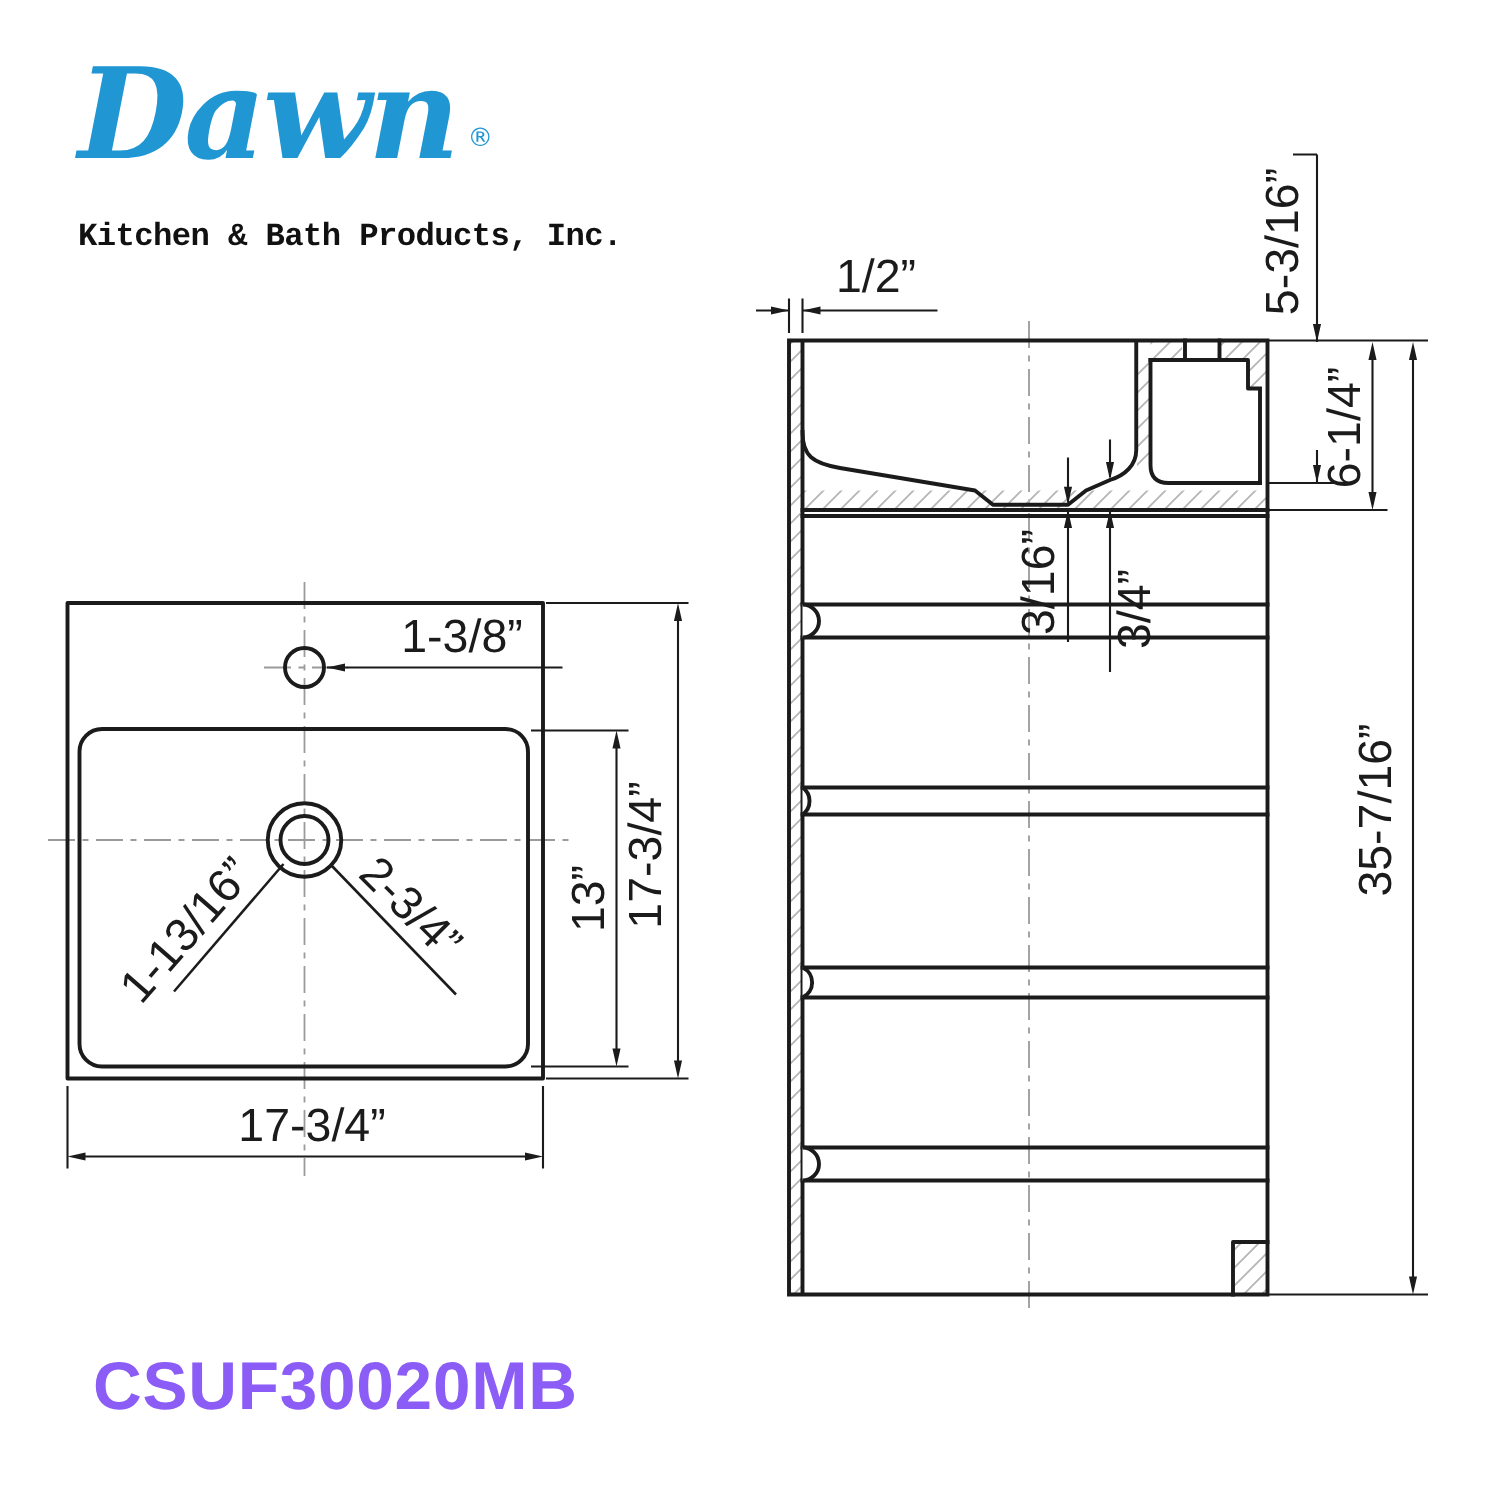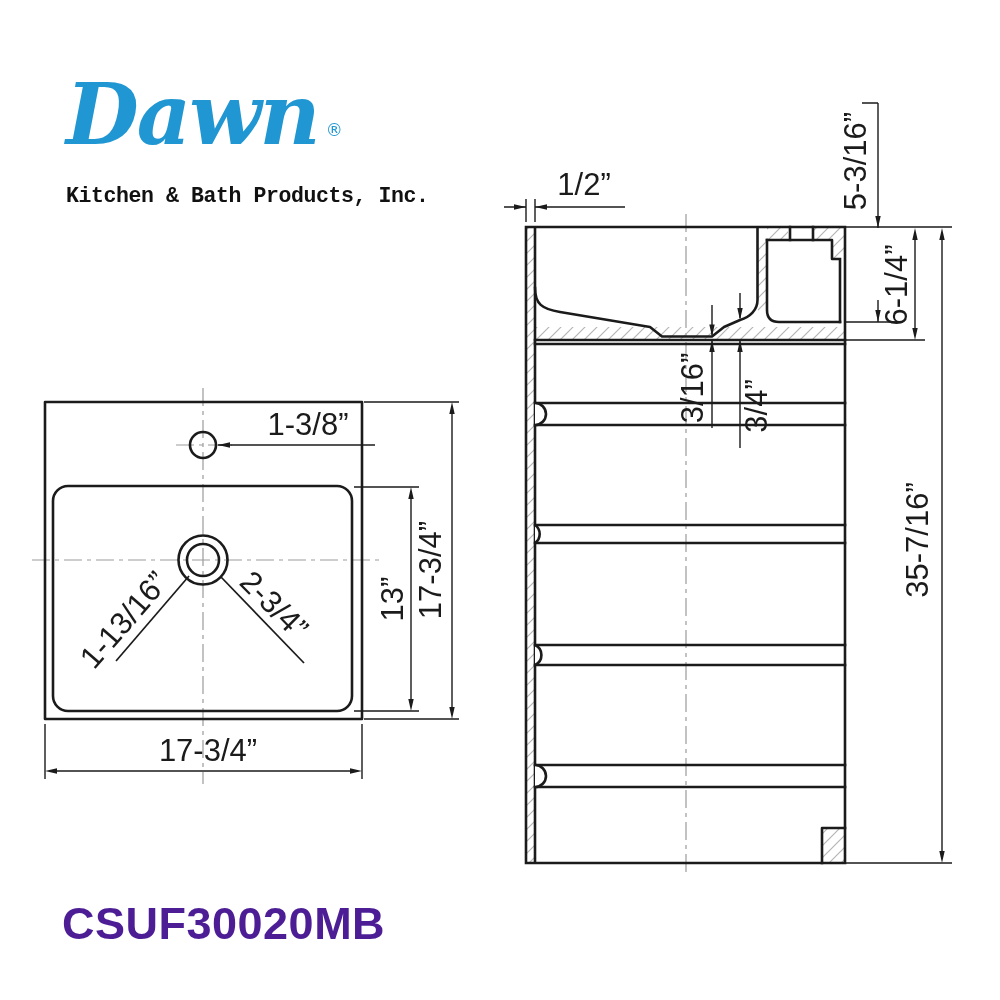--- a/index.html
+++ b/index.html
@@ -1,31 +1,31 @@
 <!DOCTYPE html>
 <html><head>
 <meta charset="utf-8">
 <style>
   html,body{margin:0;padding:0;background:#ffffff;}
   .canvas{position:relative;width:1000px;height:1000px;background:#ffffff;overflow:hidden;
           font-family:"Liberation Sans",sans-serif;}
   .drawing-svg{position:absolute;left:0;top:0;}
 
   
-  .logo{position:absolute;left:66px;top:26px;width:360px;margin-top:39px;}
+  .logo{position:absolute;left:52px;top:26px;width:360px;}
   .logo-script{font-family:"DejaVu Serif",serif;font-style:italic;font-weight:bold;
                font-size:84px;line-height:100px;color:#2097d3;letter-spacing:-2px;}
   .logo-reg{font-family:"DejaVu Sans",sans-serif;font-style:normal;font-weight:normal;
             font-size:17px;color:#2097d3;margin-left:7px;vertical-align:8px;letter-spacing:0;}
   .logo-tagline{font-family:Liberation Mono, monospace;font-weight:bold;font-size:21.5px;
                 letter-spacing:-0.4px;color:#111;margin-top:4px;white-space:nowrap;}
 
   
   .model{position:absolute;left:62px;top:898px;font-family:"Liberation Sans",sans-serif;
-         font-weight:bold;font-size:45px;color:#4c1d95;letter-spacing:0.5px;}
+         font-weight:bold;font-size:45px;color:#8b5cf6;letter-spacing:0.5px;}
 
   
   .bold{stroke:#1b1b1b;stroke-width:2.6;fill:none;stroke-linecap:square;stroke-linejoin:round;}
   .thin{stroke:#1b1b1b;stroke-width:1.4;fill:none;stroke-linecap:butt;}
   .leader{stroke:#1b1b1b;stroke-width:1.7;fill:none;}
   .cl{stroke:#9b9b9b;stroke-width:1.2;fill:none;stroke-dasharray:18 5 4 5;}
   .arr{fill:#1b1b1b;stroke:none;}
   .whitefill{fill:#ffffff;stroke:#1b1b1b;stroke-width:2.6;}
   .dimtext{font-family:"Liberation Sans",sans-serif;font-size:31px;fill:#1b1b1b;
            text-anchor:middle;}

